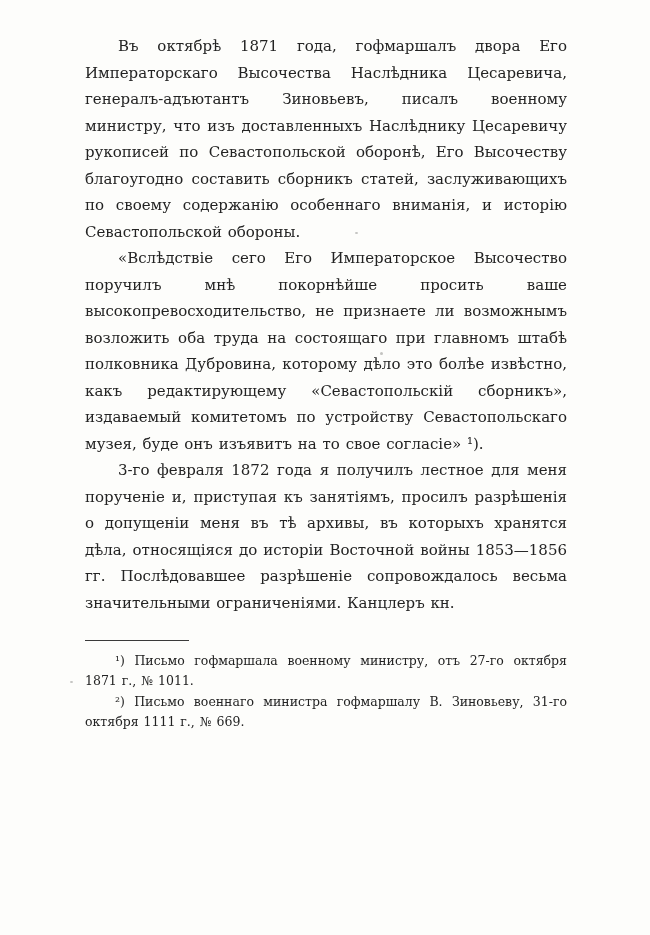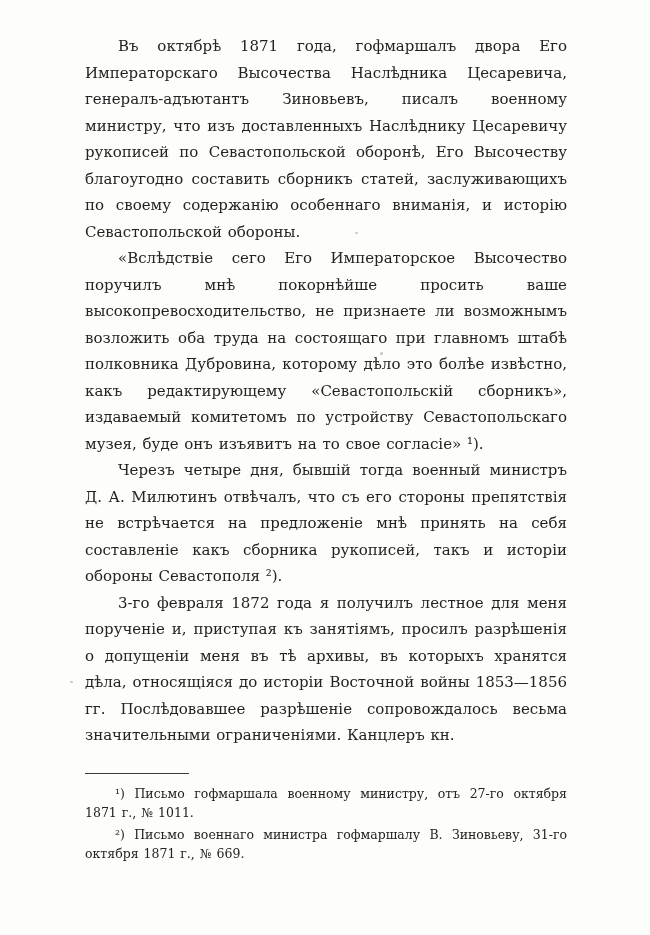--- a/index.html
+++ b/index.html
@@ -56,27 +56,26 @@
   .speck.s3 { left: 380px; top: 352px; width: 3px; height: 3px; }
 </style>
 </head>
 <body>
 
 <div class="page">
 
   <div class="body-text">
     <p>Въ октябрѣ 1871 года, гофмаршалъ двора Его Императорскаго Высочества Наслѣдника Цесаревича, генералъ-адъютантъ Зиновьевъ, писалъ военному министру, что изъ доставленныхъ Наслѣднику Цесаревичу рукописей по Севастопольской оборонѣ, Его Высочеству благоугодно составить сборникъ статей, заслуживающихъ по своему содержанію особеннаго вниманія, и исторію Севастопольской обороны.</p>
     <p>«Вслѣдствіе сего Его Императорское Высочество поручилъ мнѣ покорнѣйше просить ваше высокопревосходительство, не признаете ли возможнымъ возложить оба труда на состоящаго при главномъ штабѣ полковника Дубровина, которому дѣло это болѣе извѣстно, какъ редактирующему «Севастопольскій сборникъ», издаваемый комитетомъ по устройству Севастопольскаго музея, буде онъ изъявитъ на то свое согласіе» ¹).</p>
-    <p>Черезъ четыре дня, бывшій тогда военный министръ Д. А. Милютинъ отвѣчалъ, что съ его стороны препятствія не встрѣчается на предложеніе мнѣ принять на себя составленіе какъ сборника рукописей, такъ и исторіи обороны Севастополя ²).</p>
     <p>3-го февраля 1872 года я получилъ лестное для меня порученіе и, приступая къ занятіямъ, просилъ разрѣшенія о допущеніи меня въ тѣ архивы, въ которыхъ хранятся дѣла, относящіяся до исторіи Восточной войны 1853—1856 гг. Послѣдовавшее разрѣшеніе сопровождалось весьма значительными ограниченіями. Канцлеръ кн.</p>
   </div>
 
   <div class="footnotes">
     <hr class="footnote-rule">
     <p>¹) Письмо гофмаршала военному министру, отъ 27-го октября 1871 г., № 1011.</p>
-    <p>²) Письмо военнаго министра гофмаршалу В. Зиновьеву, 31-го октября 1871 г., № 669.</p>
+    <p>²) Письмо военнаго министра гофмаршалу В. Зиновьеву, 31-го октября 1111 г., № 669.</p>
   </div>
 
   <span class="speck s1"></span>
   <span class="speck s2"></span>
   <span class="speck s3"></span>
 
 </div>
 
 </body></html>

